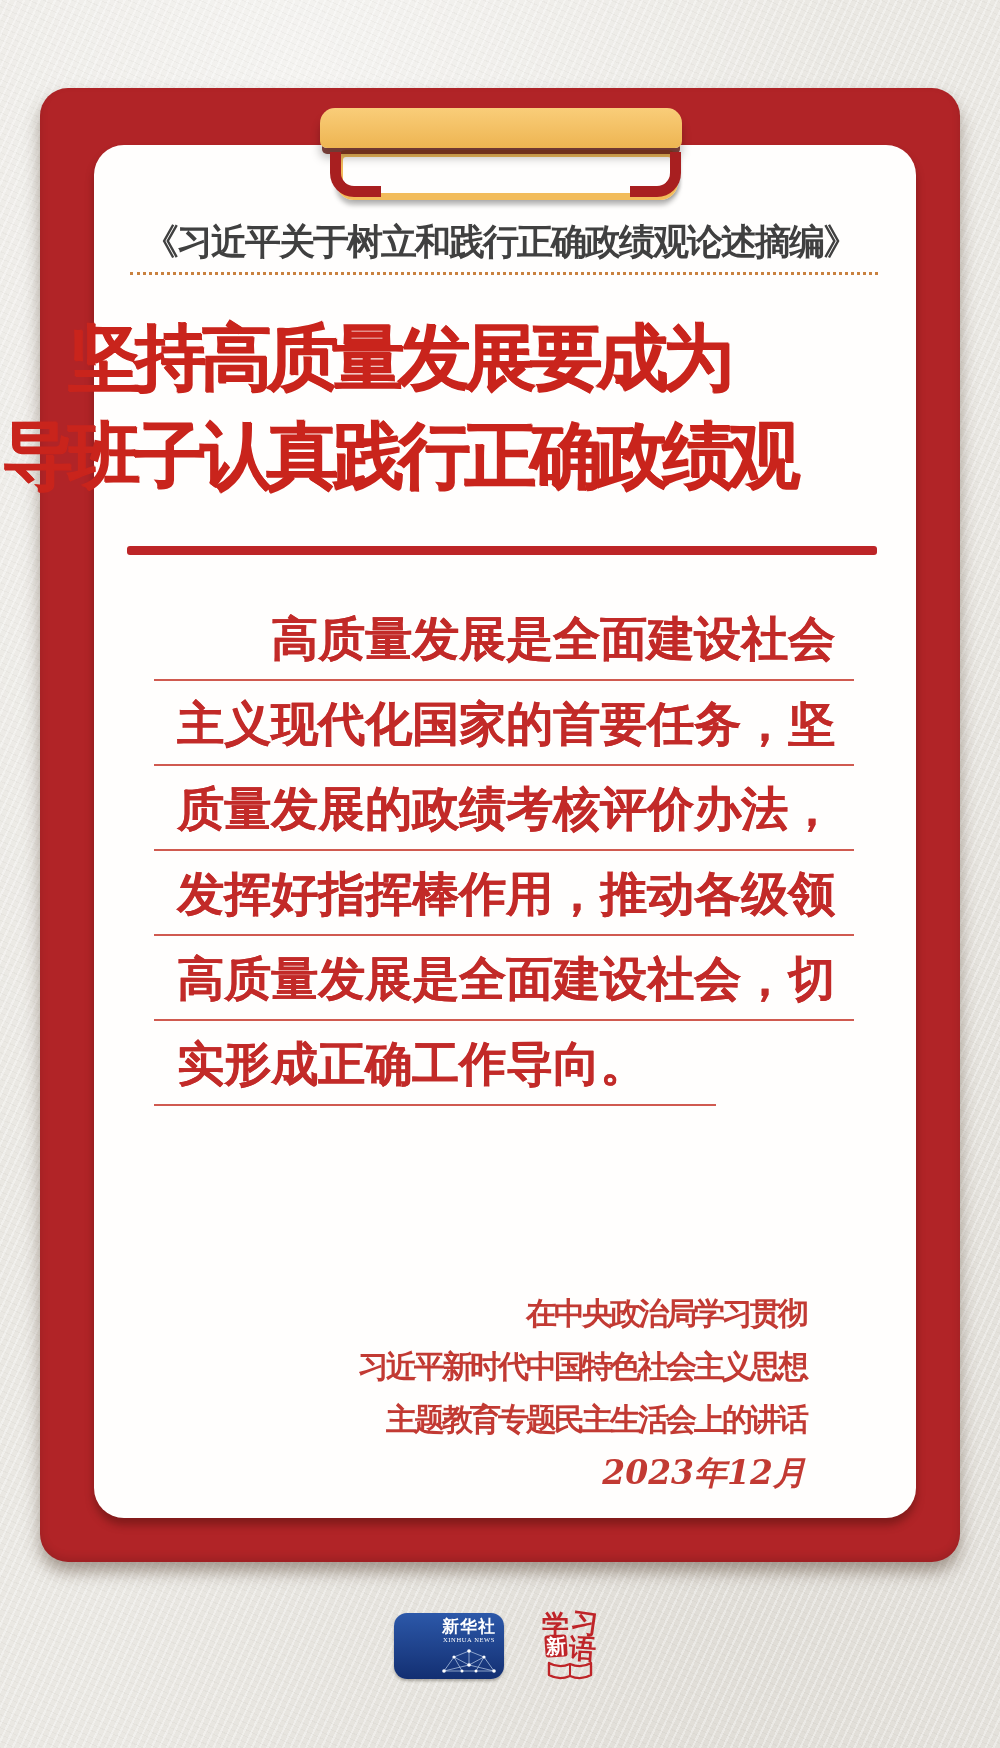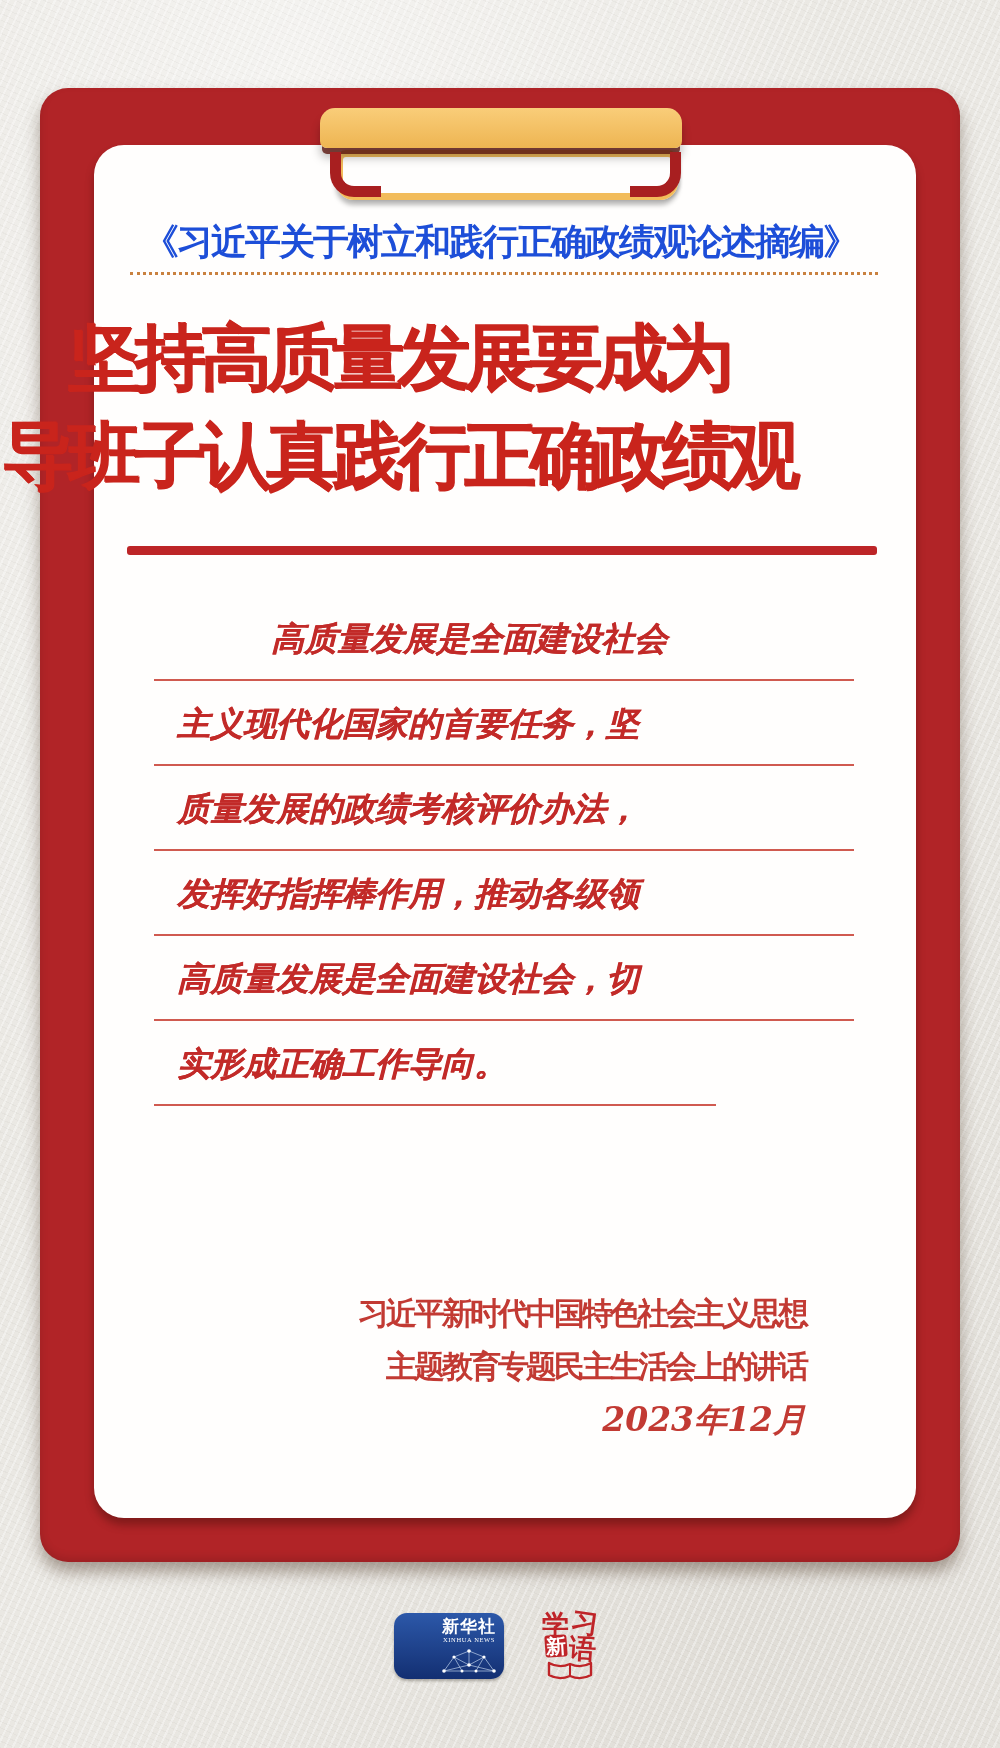--- a/index.html
+++ b/index.html
@@ -48,21 +48,21 @@
     border-bottom-left-radius:24px;
   }
   .clip-corner.right{
     left:630px;top:152px;
     border-right:11px solid #a81f20;border-bottom:11px solid #a81f20;
     border-bottom-right-radius:24px;
   }
   
   .book-header{
     position:absolute;left:0;top:218px;width:1000px;text-align:center;
-    font-size:36px;font-weight:800;letter-spacing:-2px;color:#1d4ed8;
+    font-size:36px;font-weight:800;letter-spacing:-2px;color:#404040;
     white-space:nowrap;z-index:8;
   }
   .dotted-divider{
     position:absolute;left:130px;top:272px;width:748px;height:0;
     border-top:3px dotted #c9813f;z-index:8;
   }
   .main-title{
     position:absolute;left:0;top:308px;width:796px;text-align:center;z-index:8;
     color:#c9241c;font-family:"DejaVu Serif", serif;font-weight:900;
   }
@@ -70,24 +70,23 @@
     text-shadow:1px 1px 0 #c9241c;}
   .title-rule{
     position:absolute;left:127px;top:546px;width:750px;height:9px;
     background:#bd2527;border-radius:3px;z-index:8;
   }
   .quote{
     position:absolute;left:154px;top:596px;width:700px;z-index:8;
     color:#c22a28;font-weight:900;
   }
   .bline{
-    position:relative;height:85px;font-size:33px;line-height:85px;
+    position:relative;height:85px;font-size:47px;line-height:85px;
     padding-left:23px;white-space:nowrap;letter-spacing:0px;
     text-shadow:.6px 0 0 #c22a28;
-    font-style:italic;
   }
   .bline::after{
     content:"";position:absolute;left:0;bottom:0;height:2px;width:700px;
     background:#d05a50;
   }
   .bline.indent{ text-indent:94px; }
   .bline.last::after{ width:562px; }
   .attribution{
     position:absolute;left:154px;top:1287px;width:652px;text-align:right;z-index:8;
     color:#c23a33;font-family:"DejaVu Serif", serif;font-weight:700;
@@ -151,20 +150,21 @@
 <div class="quote">
   <div class="bline indent">高质量发展是全面建设社会</div>
   <div class="bline">主义现代化国家的首要任务，坚</div>
   <div class="bline">质量发展的政绩考核评价办法，</div>
   <div class="bline">发挥好指挥棒作用，推动各级领</div>
   <div class="bline">高质量发展是全面建设社会，切</div>
   <div class="bline last">实形成正确工作导向。</div>
 </div>
 
 <div class="attribution">
+  <div class="a-line">在中央政治局学习贯彻</div>
   <div class="a-line">习近平新时代中国特色社会主义思想</div>
   <div class="a-line">主题教育专题民主生活会上的讲话</div>
   <div class="a-date">2023年12月</div>
 </div>
 
 <div class="footer-logos">
   <div class="xinhua-logo">
     <div class="xinhua-cn">新华社</div>
     <div class="xinhua-en">XINHUA NEWS</div>
     <svg class="xinhua-net" width="58" height="30" viewBox="0 0 58 30">

